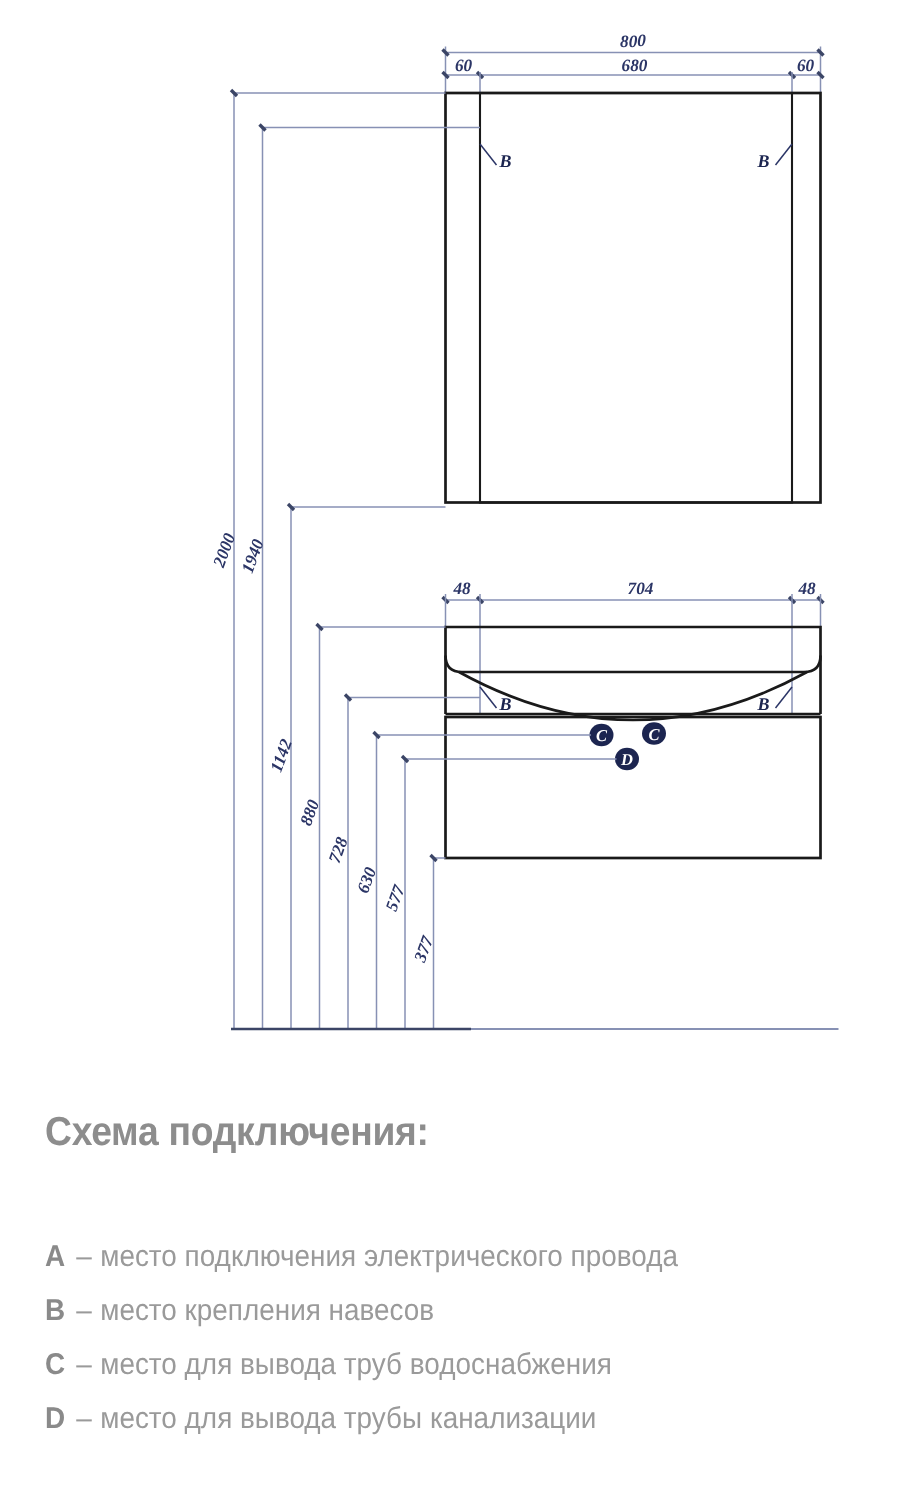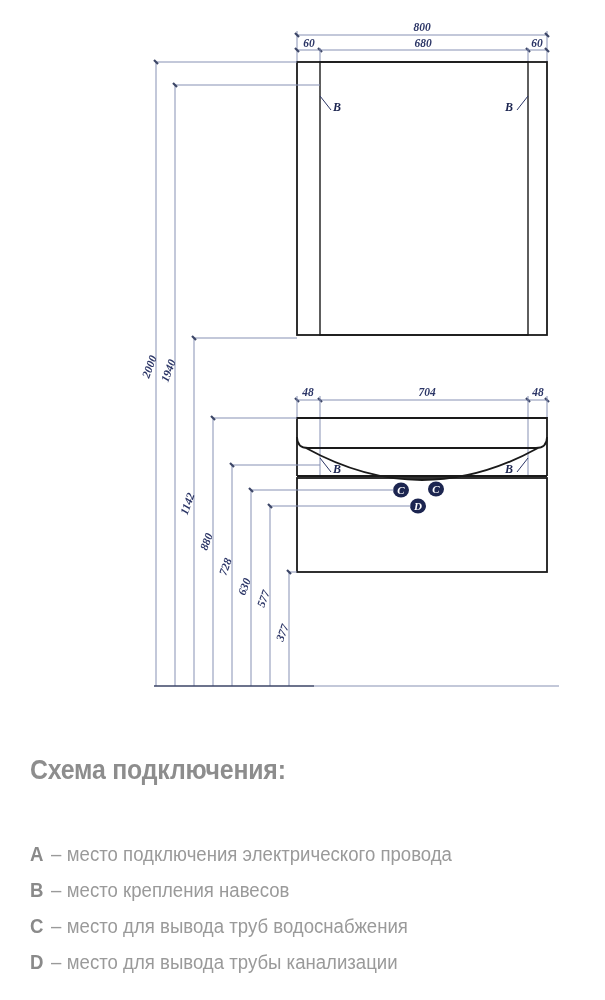--- a/index.html
+++ b/index.html
@@ -8,21 +8,21 @@
     width:605px;height:1000px;
     font-family:"Liberation Sans", sans-serif;
     position:relative;overflow:hidden;
   }
   #drawing-area{
     position:absolute;left:0;top:0;width:605px;height:740px;padding-left:44px;
   }
   #drawing-svg{display:block;width:605px;height:740px;}
 
   #legend-area{
-    position:absolute;left:0;top:740px;width:503px;height:260px;
+    position:absolute;left:0;top:724px;width:503px;height:260px;
   }
   #legend-title{
     position:absolute;left:30px;top:15px;
     font-family:"Liberation Sans", sans-serif;
     font-weight:bold;
     font-size:27px;
     letter-spacing:-0.2px;
     color:#8d8d8d;
     transform:scaleX(0.92);
     transform-origin:left top;

